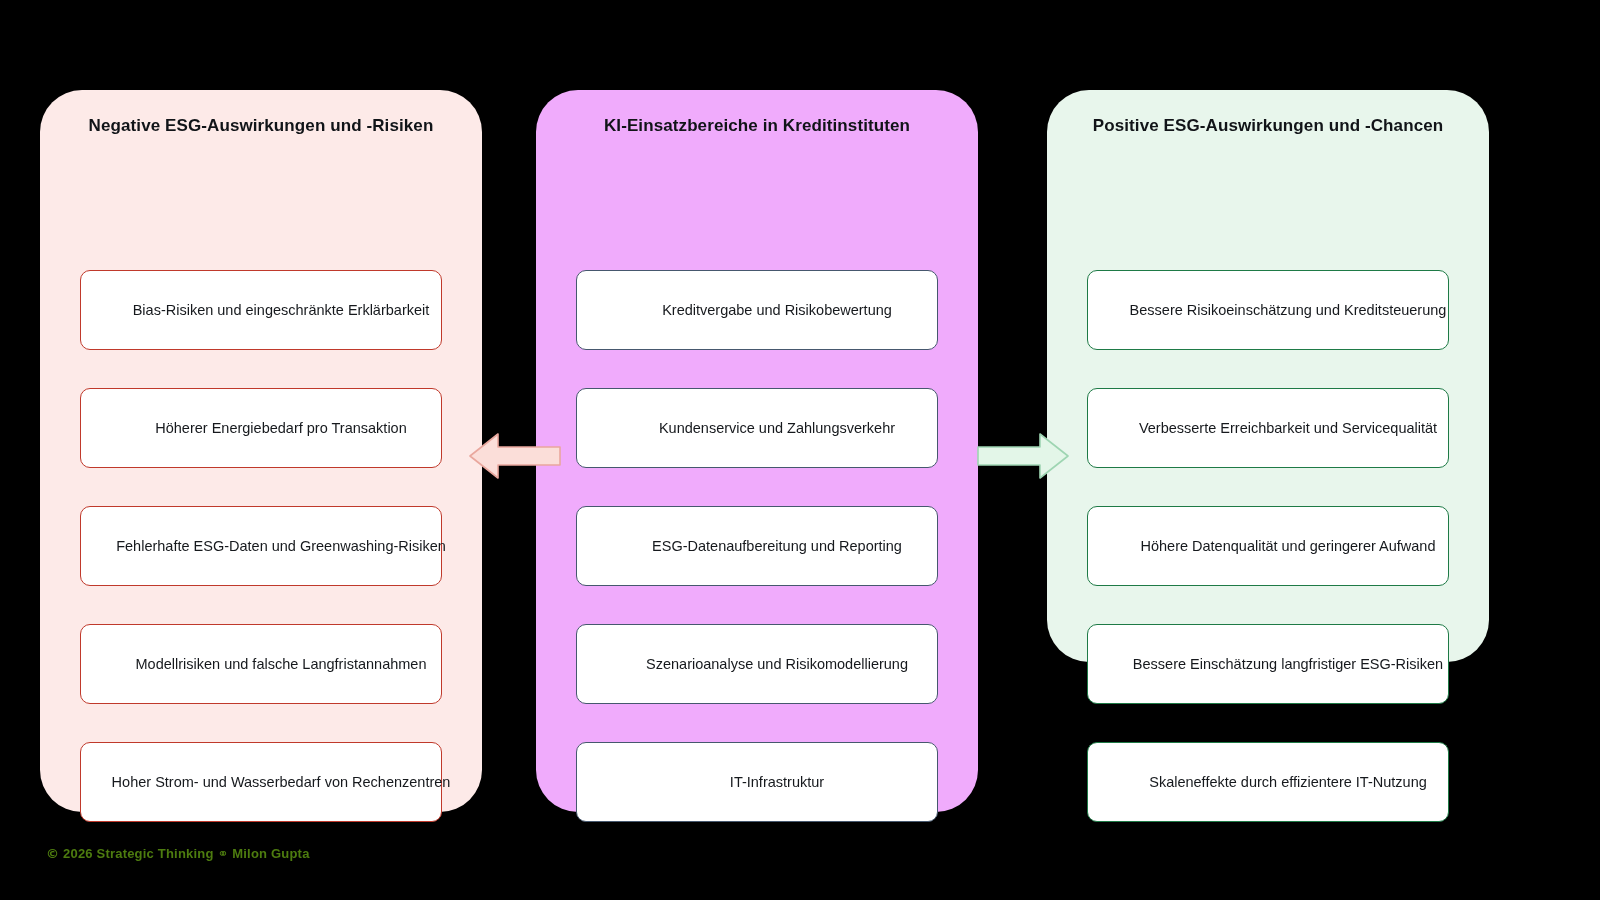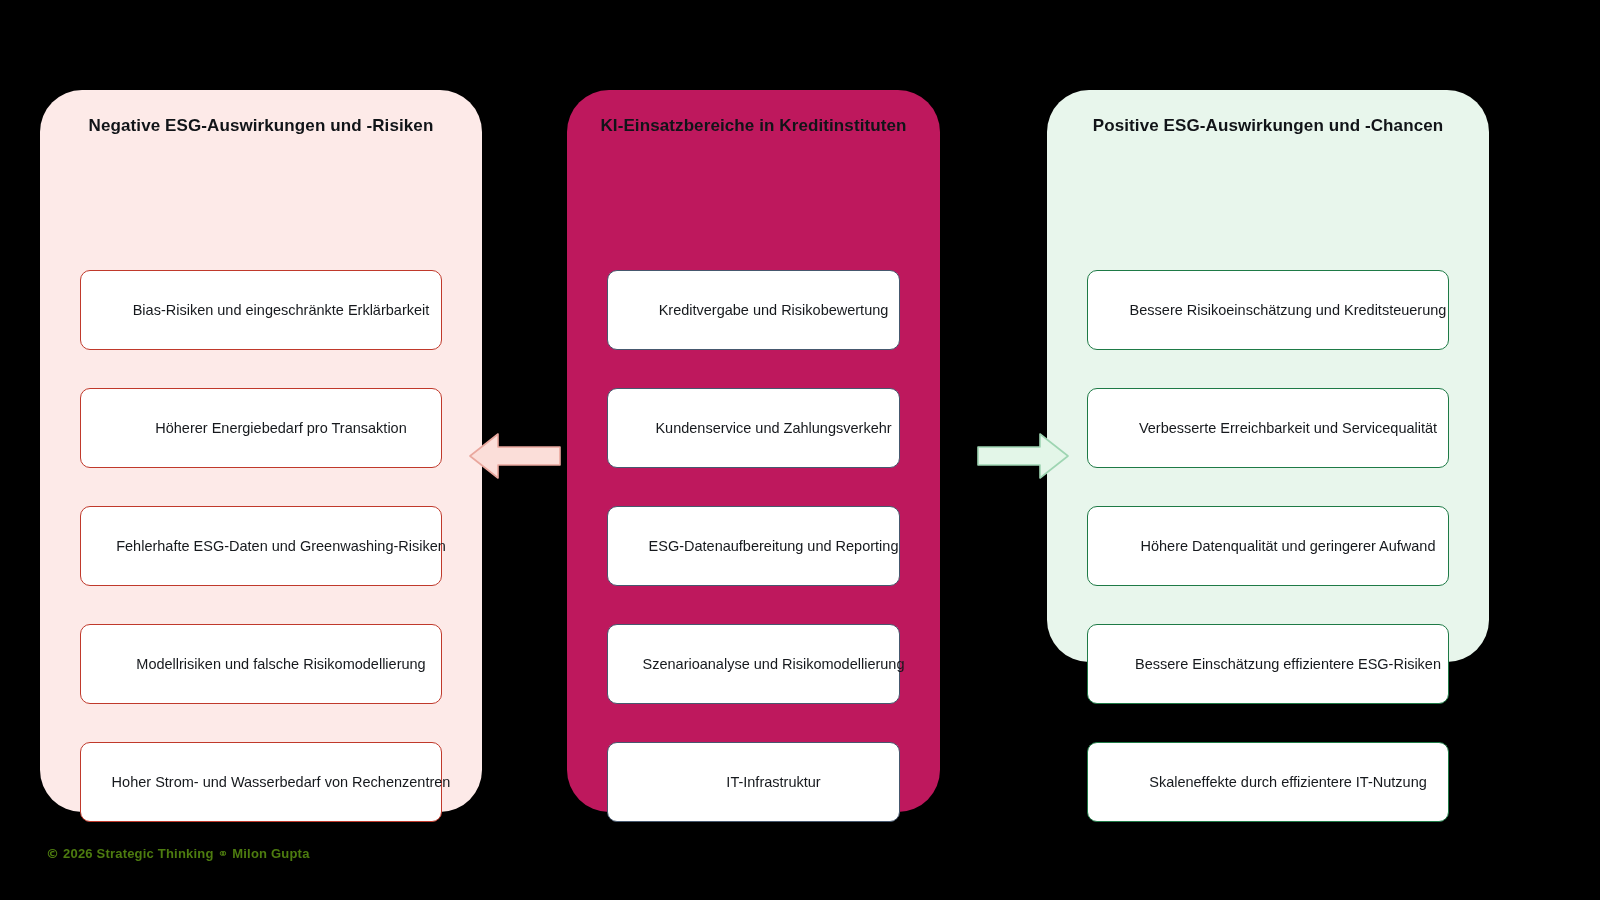--- a/index.html
+++ b/index.html
@@ -42,25 +42,25 @@
   }
 
   #panel-negative {
     left: 40px;
     top: 90px;
     width: 442px;
     height: 722px;
     background: #fdeae8;
   }
   #panel-usecases {
-    left: 567px;
+    left: 536px;
     top: 90px;
-    width: 373px;
+    width: 442px;
     height: 722px;
-    background: #be185d;
+    background: #f0abfc;
   }
   #panel-positive {
     left: 1047px;
     top: 90px;
     width: 442px;
     height: 572px;
     background: #e8f6ec;
   }
 
   
@@ -130,21 +130,21 @@
       <div class="item-box">
         <span class="item-label">Bias-Risiken und eingeschränkte Erklärbarkeit</span>
       </div>
       <div class="item-box">
         <span class="item-label">Höherer Energiebedarf pro Transaktion</span>
       </div>
       <div class="item-box">
         <span class="item-label">Fehlerhafte ESG-Daten und Greenwashing-Risiken</span>
       </div>
       <div class="item-box">
-        <span class="item-label">Modellrisiken und falsche Risikomodellierung</span>
+        <span class="item-label">Modellrisiken und falsche Langfristannahmen</span>
       </div>
       <div class="item-box">
         <span class="item-label">Hoher Strom- und Wasserbedarf von Rechenzentren</span>
       </div>
     </div>
   </div>
 
   <div class="panel" id="panel-usecases">
     <div class="panel-title">KI-Einsatzbereiche in Kreditinstituten</div>
     <div class="items">
@@ -172,21 +172,21 @@
       <div class="item-box">
         <span class="item-label">Bessere Risikoeinschätzung und Kreditsteuerung</span>
       </div>
       <div class="item-box">
         <span class="item-label">Verbesserte Erreichbarkeit und Servicequalität</span>
       </div>
       <div class="item-box">
         <span class="item-label">Höhere Datenqualität und geringerer Aufwand</span>
       </div>
       <div class="item-box">
-        <span class="item-label">Bessere Einschätzung effizientere ESG-Risiken</span>
+        <span class="item-label">Bessere Einschätzung langfristiger ESG-Risiken</span>
       </div>
       <div class="item-box">
         <span class="item-label">Skaleneffekte durch effizientere IT-Nutzung</span>
       </div>
     </div>
   </div>
 
   <div class="arrow" id="arrow-left">
     <svg viewBox="0 0 94 60" xmlns="http://www.w3.org/2000/svg">
       <polygon points="2,30 30,8 30,21 92,21 92,39 30,39 30,52" fill="#fbded9" stroke="#e9a79d" stroke-width="1.6" stroke-linejoin="round"></polygon>

